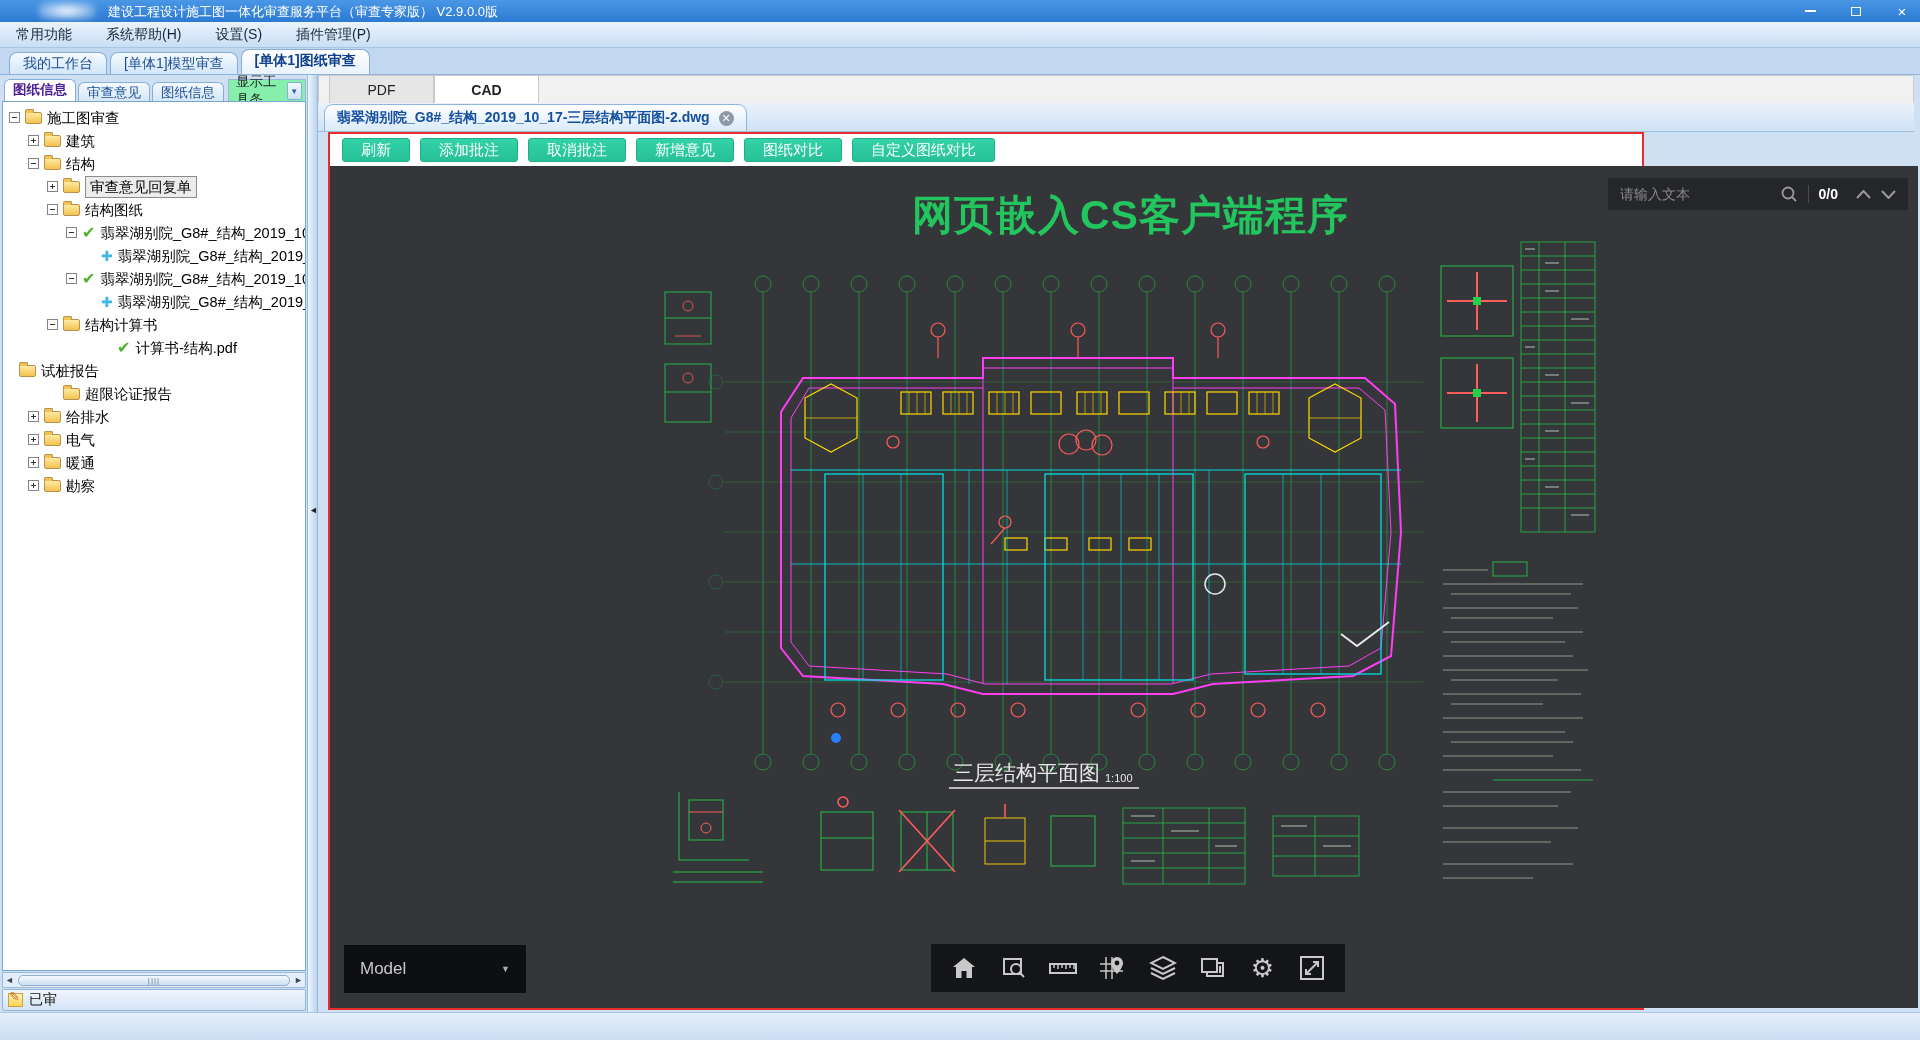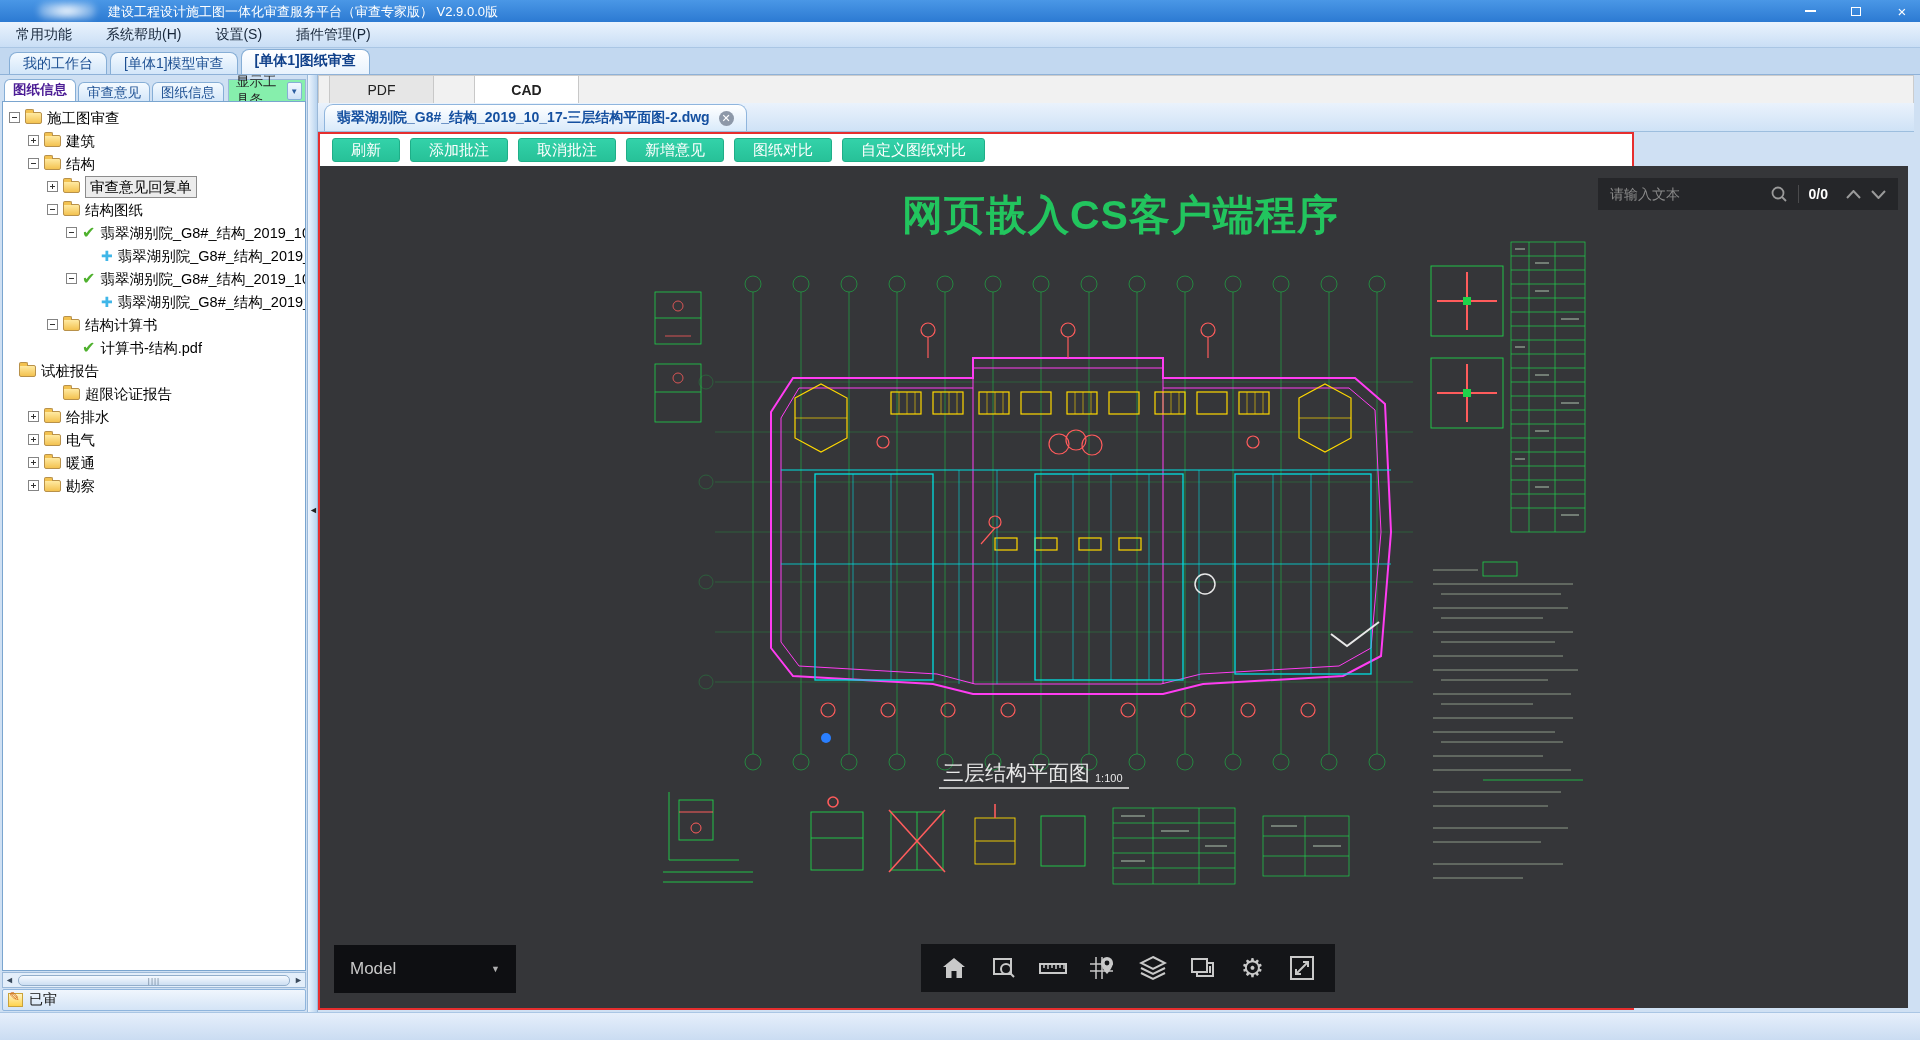--- a/index.html
+++ b/index.html
@@ -73,31 +73,31 @@
 
   .splitter { position:absolute; left:307px; top:75px; width:11px; height:937px;
     background:linear-gradient(90deg,#eef5fd,#b9d4ef); border-left:1px solid #9ab8d8; border-right:1px solid #9ab8d8; }
   .collapse-arrow { position:absolute; left:1px; top:430px; font-size:9px; color:#222; }
 
   
   .format-strip { position:absolute; left:318px; top:75px; width:1596px; height:28px; background:#f1f1f1;
     border:1px solid #cccccc; border-bottom:none; display:flex; align-items:stretch; padding-left:10px; }
   .fmt-tab { width:105px; display:flex; align-items:center; justify-content:center; font-size:14px; color:#222;
     background:#e6e6e6; border-right:1px solid #c8c8c8; border-left:1px solid #c8c8c8; }
-  .fmt-tab.active { background:#fff; font-weight:bold;margin-left:40px; }
+  .fmt-tab.active { background:#fff; font-weight:bold; }
 
   .filetab-strip { position:absolute; left:318px; top:103px; width:1596px; height:29px;
     background:linear-gradient(#eaf2fc,#cfe2f6); border-bottom:1px solid #9dbede; display:flex; align-items:flex-end; padding-left:6px; }
   .file-tab { height:27px; display:flex; align-items:center; gap:9px; padding:0 12px;
     background:linear-gradient(#ffffff,#d9eafa); border:1px solid #8fb5dd; border-bottom:none; border-radius:9px 9px 0 0;
     font-size:14px; font-weight:bold; color:#1550a0; white-space:nowrap; }
   .close-badge { width:15px; height:15px; border-radius:50%; background:#8d98a8; color:#fff; font-size:11px;
     line-height:15px; text-align:center; font-weight:normal; }
 
-  .red-panel { position:absolute; left:318px; top:132px; width:1316px; height:878px;
+  .red-panel { position:absolute; left:328px; top:132px; width:1316px; height:878px;
     border:2px solid #e62e2e; background:#fff; }
   .cad-toolbar { height:32px; background:#fff; display:flex; align-items:center; gap:10px; padding-left:12px; }
   .green-btn { height:24px; padding:0 18px; background:linear-gradient(#33d2a9,#27c198); border:1px solid #1fae88;
     border-radius:3px; color:#fff; font-size:15px; font-family:inherit; white-space:nowrap; }
 
   .cad-canvas { position:absolute; left:0; top:32px; width:1588px; height:842px; background:#353639; overflow:hidden; }
   .overlay-text { position:absolute; left:582px; top:22px; font-size:41px; font-weight:bold; color:#22c55e; letter-spacing:1px; white-space:nowrap; }
 
   .search-bar { position:absolute; right:10px; top:12px; width:300px; height:32px; background:#252629;
     display:flex; align-items:center; padding:0 12px; gap:10px; }
@@ -216,21 +216,21 @@
       <div class="tree-row exp-none icon-plus" style="padding-left: 82px;">
         <span class="expander"></span>
         <span class="node-icon"></span>
         <span class="tree-label">翡翠湖别院_G8#_结构_2019_10_1</span>
       </div>
       <div class="tree-row exp-minus icon-folder" style="padding-left: 44px;">
         <span class="expander"></span>
         <span class="node-icon"></span>
         <span class="tree-label">结构计算书</span>
       </div>
-      <div class="tree-row exp-none icon-check" style="padding-left: 63px;">
+      <div class="tree-row exp-none icon-check" style="padding-left: 98px;">
         <span class="expander"></span>
         <span class="node-icon"></span>
         <span class="tree-label">计算书-结构.pdf</span>
       </div>
       <div class="tree-row exp-none icon-folder" style="">
         <span class="expander"></span>
         <span class="node-icon"></span>
         <span class="tree-label">试桩报告</span>
       </div>
       <div class="tree-row exp-none icon-folder" style="padding-left: 44px;">

